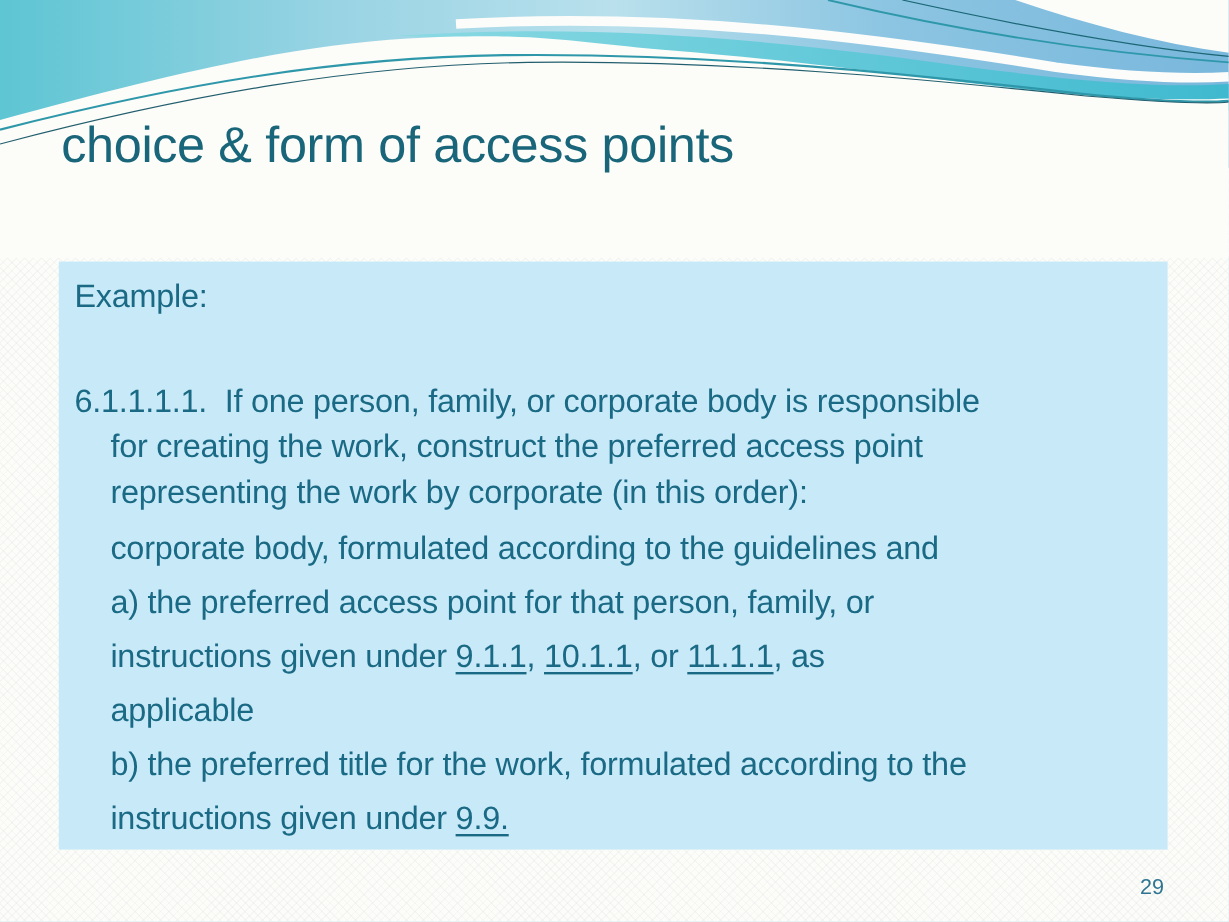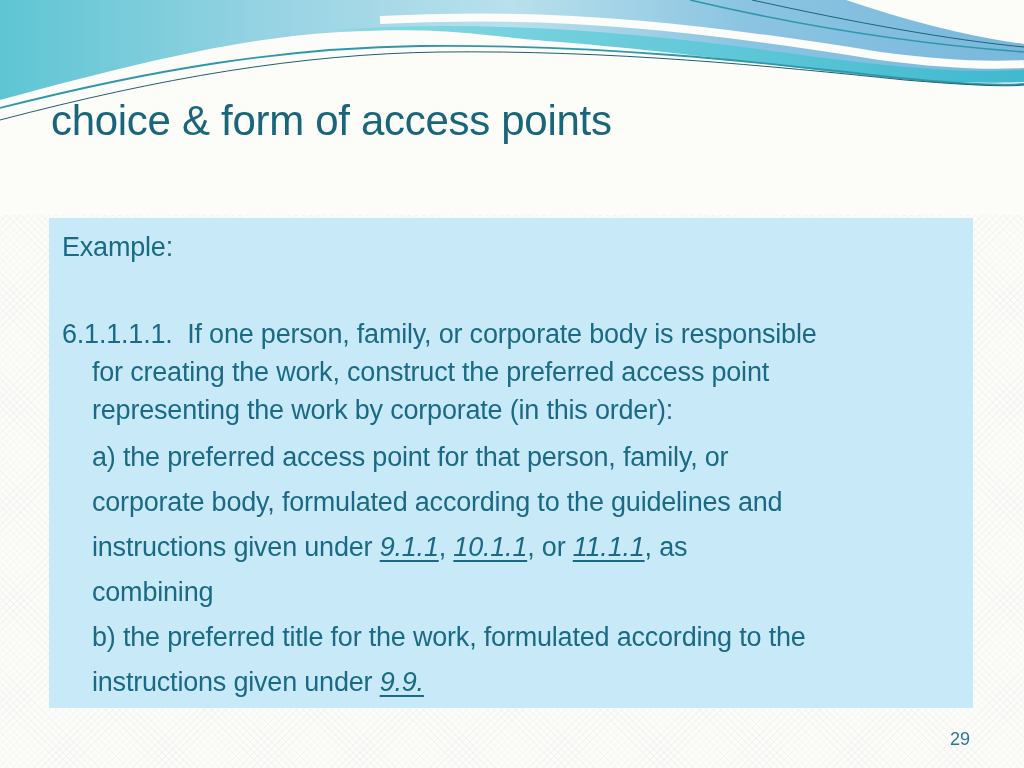--- a/index.html
+++ b/index.html
@@ -51,21 +51,20 @@
   .line.p1  { line-height: 38px; }
   .line.ab  { line-height: 45px; }
   .indent   { padding-left: 30px; }
   .ab-group { margin-top: 6px; }
 
   .ref {
     color: inherit;
     text-decoration: underline;
     text-decoration-thickness: 2px;
     text-underline-offset: 4px;
-    font-style: italic;
   }
 
   .page-number {
     position: absolute;
     right: 54px; top: 729px;
     font-size: 18px;
     color: #2F7591;
   }
 </style>
 </head>
@@ -112,24 +111,24 @@
     <div class="line ex">Example:</div>
     <div class="spacer"></div>
 
     <div>
       <div class="line p1">6.1.1.1.1.&nbsp; If one person, family, or corporate body is responsible</div>
       <div class="line p1 indent">for creating the work, construct the preferred access point</div>
       <div class="line p1 indent">representing the work by corporate (in this order):</div>
     </div>
 
     <div class="ab-group">
+      <div class="line ab indent">corporate body, formulated according to the guidelines and</div>
       <div class="line ab indent">a) the preferred access point for that person, family, or</div>
-      <div class="line ab indent">corporate body, formulated according to the guidelines and</div>
       <div class="line ab indent"><span>instructions given under </span><span class="ref">9.1.1</span><span>, </span><span class="ref">10.1.1</span><span>, or </span><span class="ref">11.1.1</span><span>, as</span></div>
-      <div class="line ab indent">combining</div>
+      <div class="line ab indent">applicable</div>
     </div>
 
     <div>
       <div class="line ab indent">b) the preferred title for the work, formulated according to the</div>
       <div class="line ab indent"><span>instructions given under </span><span class="ref">9.9.</span></div>
     </div>
   </div>
 
   <div class="page-number">29</div>
 

